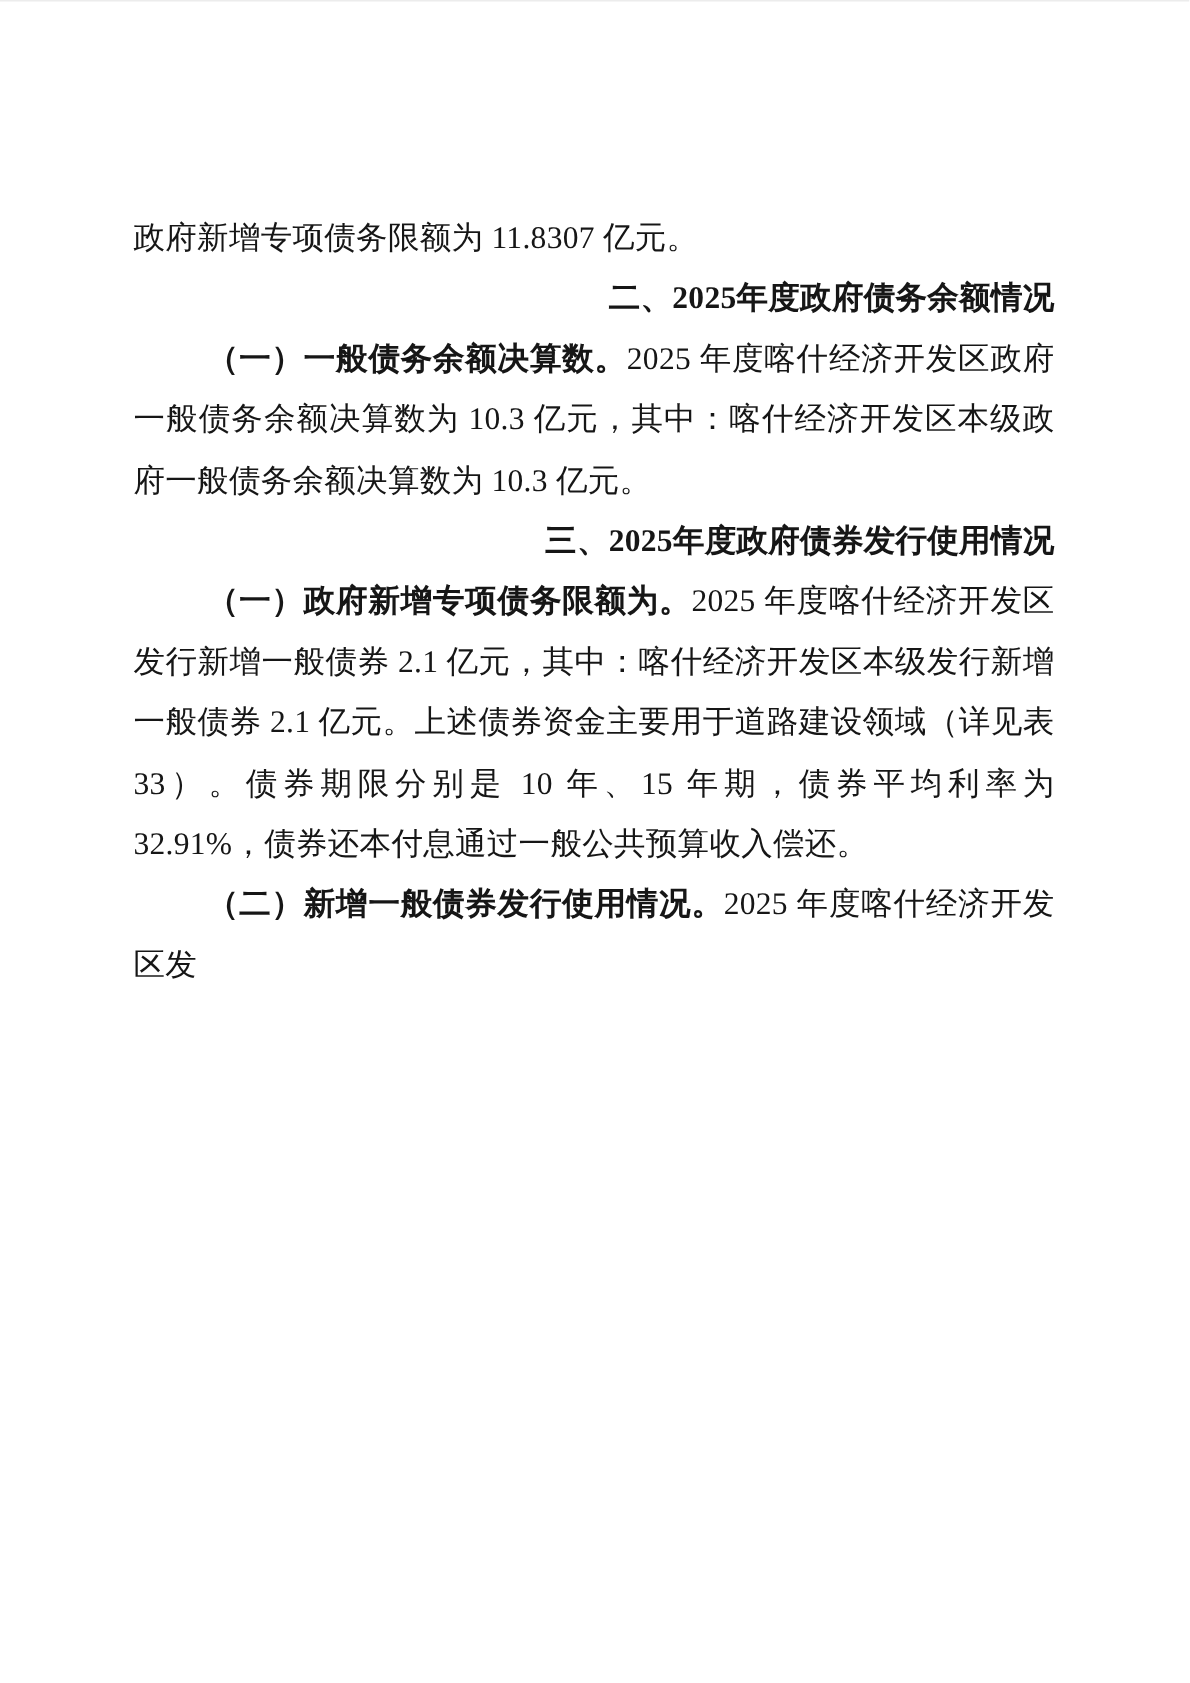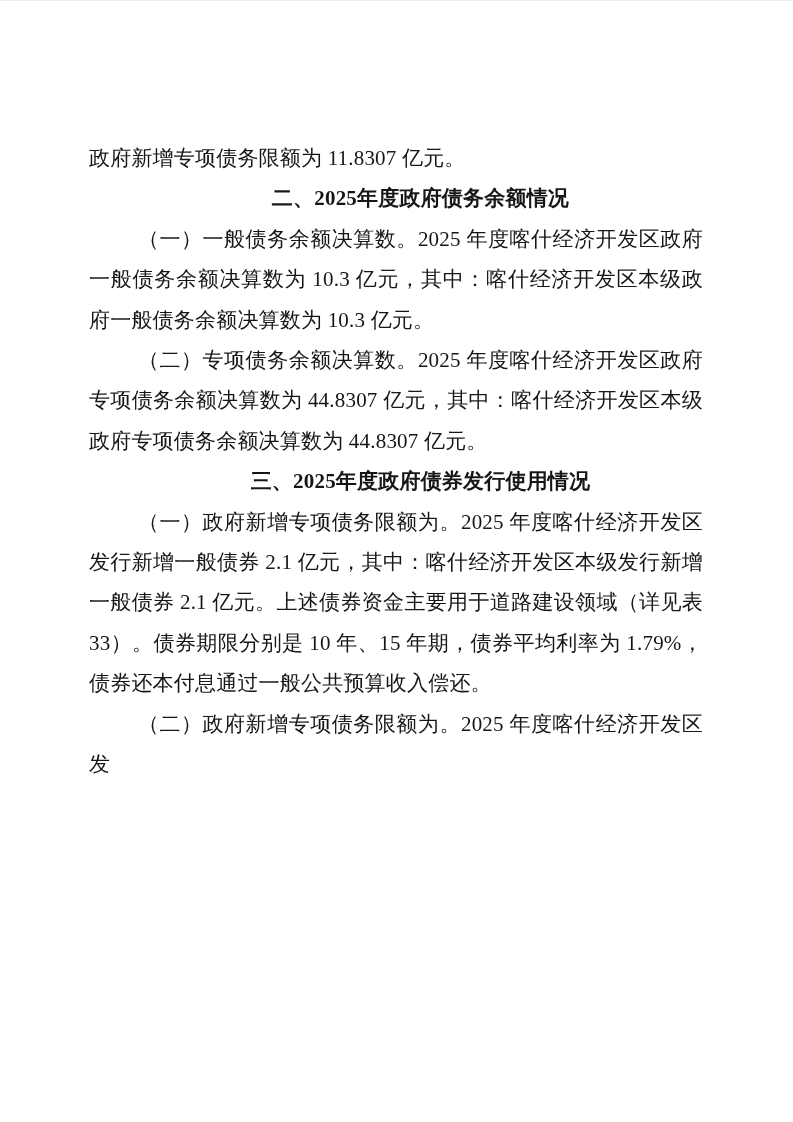--- a/index.html
+++ b/index.html
@@ -25,24 +25,24 @@
     line-height: 40.4px;
     text-align: justify;
     text-justify: inter-ideograph;
     letter-spacing: 0.2px;
   }
   .para.indent {
     text-indent: 2.33em;
   }
   .para.heading {
     font-weight: 700;
-    text-align: center;
+    text-align: right;
   }
   .lead {
-    font-weight: 400;
+    font-weight: 700;
   }
   .page-number {
     position: absolute;
     top: 1016px;
     right: 91px;
     font-size: 19px;
     line-height: 24px;
     font-family: Liberation Sans, sans-serif;
     color: #161616;
   }
@@ -52,24 +52,23 @@
 
 <div class="page">
 
   <p class="para"><span>政府新增专项债务限额为 11.8307 亿元。</span></p>
 
   <p class="para heading indent"><span>二、2025年度政府债务余额情况</span></p>
 
 
   <p class="para indent"><span class="lead">（一）一般债务余额决算数。</span><span>2025 年度喀什经济开发区政府一般债务余额决算数为 10.3 亿元，其中：喀什经济开发区本级政府一般债务余额决算数为 10.3 亿元。</span></p>
 
-  <p class="para indent"><span class="lead">（二）专项债务余额决算数。</span><span>2025 年度喀什经济开发区政府专项债务余额决算数为 44.8307 亿元，其中：喀什经济开发区本级政府专项债务余额决算数为 44.8307 亿元。</span></p>
 
   <p class="para heading indent"><span>三、2025年度政府债券发行使用情况</span></p>
 
 
-  <p class="para indent"><span class="lead">（一）政府新增专项债务限额为。</span><span>2025 年度喀什经济开发区发行新增一般债券 2.1 亿元，其中：喀什经济开发区本级发行新增一般债券 2.1 亿元。上述债券资金主要用于道路建设领域（详见表 33）。债券期限分别是 10 年、15 年期，债券平均利率为 1.79%，债券还本付息通过一般公共预算收入偿还。</span></p>
+  <p class="para indent"><span class="lead">（一）政府新增专项债务限额为。</span><span>2025 年度喀什经济开发区发行新增一般债券 2.1 亿元，其中：喀什经济开发区本级发行新增一般债券 2.1 亿元。上述债券资金主要用于道路建设领域（详见表 33）。债券期限分别是 10 年、15 年期，债券平均利率为 32.91%，债券还本付息通过一般公共预算收入偿还。</span></p>
 
-  <p class="para indent"><span class="lead">（二）政府新增专项债务限额为。</span><span>2025 年度喀什经济开发区发</span></p>
+  <p class="para indent"><span class="lead">（二）新增一般债券发行使用情况。</span><span>2025 年度喀什经济开发区发</span></p>
 
   <div class="page-number">73</div>
 
 </div>
 
 </body></html>

